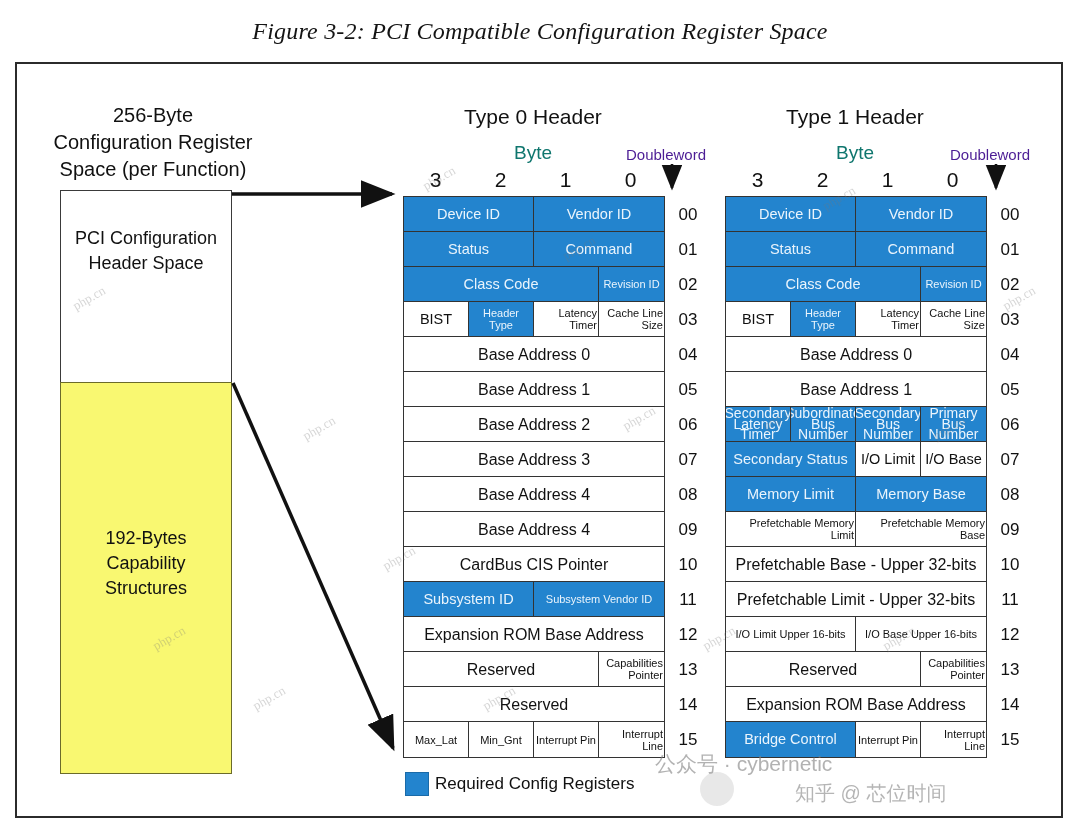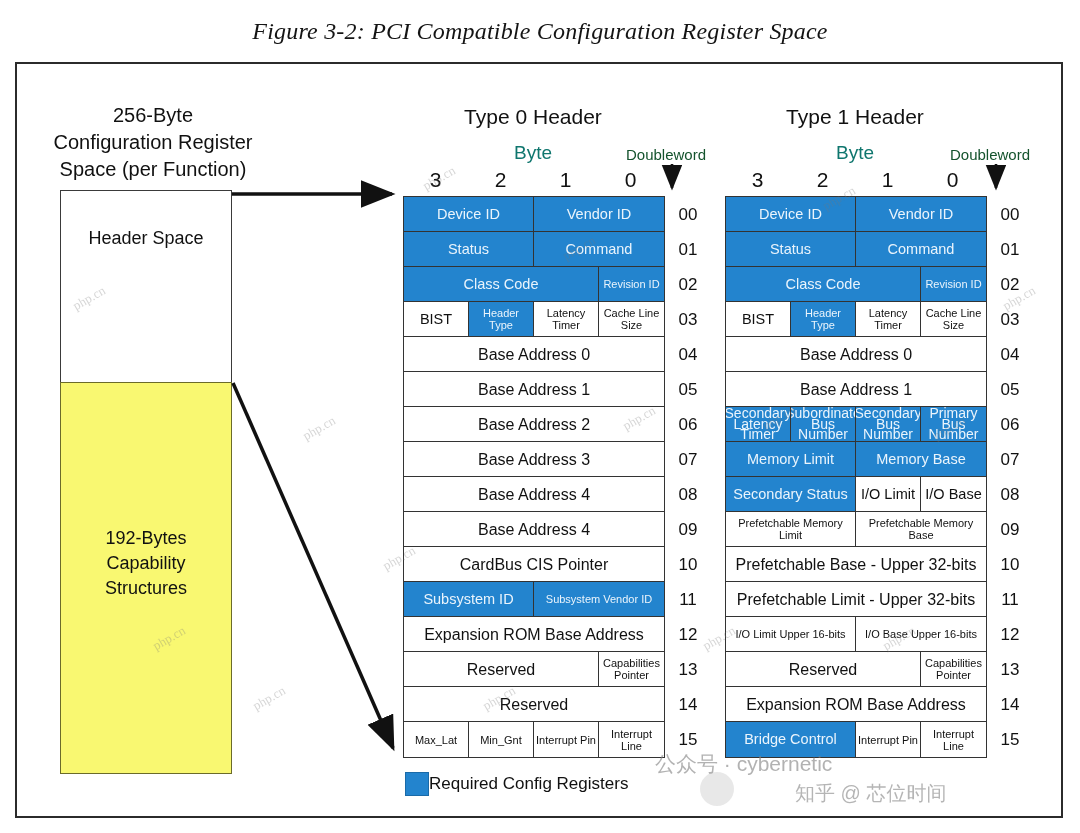--- a/index.html
+++ b/index.html
@@ -47,21 +47,21 @@
   .arrows{position:absolute;left:0;top:0;width:1080px;height:833px;pointer-events:none;}
 
   
   .tbl-title{
     position:absolute;text-align:center;font-size:21px;color:#111;width:260px;
   }
   .byte-label{
     position:absolute;text-align:center;font-size:19px;color:#0f766e;width:260px;
   }
   .dw-label{
-    position:absolute;font-size:15px;color:#14532d;white-space:nowrap;
+    position:absolute;font-size:15px;color:#4c1d95;white-space:nowrap;
   }
   .bytenums{
     position:absolute;width:260px;height:24px;
   }
   .bytenums span{
     position:absolute;width:65px;text-align:center;font-size:21px;color:#111;top:0;
   }
 
   .tbl{
     position:absolute;width:260px;border:1.5px solid #333;box-sizing:content-box;
@@ -73,36 +73,36 @@
   }
   .row:last-child{border-bottom:none;}
   .cell{
     display:flex;align-items:center;justify-content:center;text-align:center;
     box-sizing:border-box;border-right:1.5px solid #333;
     font-size:14.5px;line-height:15px;color:#111;padding:0 1px;
     overflow:hidden;
   }
   .cell:last-child{border-right:none;}
   .cell.blue{background:#2384CE;color:#eaf4fc;}
-  .cell.white{background:#fff;color:#111;}
+  .cell.white{background:#fff;color:#111;text-align:right;}
   .cell.big{font-size:16px;}
   .cell.sm{font-size:11px;line-height:12px;}
   .cell.xs{font-size:14px;line-height:10.5px;}
 
   .dwcol{
     position:absolute;width:36px;
   }
   .dwcol div{
     height:35px;display:flex;align-items:center;justify-content:center;
     font-size:17px;color:#111;
   }
 
   
   .legend{
-    position:absolute;left:405px;top:772px;display:flex;align-items:center;gap:0;
+    position:absolute;left:405px;top:772px;display:flex;align-items:center;gap:6px;
   }
   .legend-swatch{
     width:22px;height:22px;background:#2384CE;border:1px solid #1a6aa8;
   }
   .legend-text{font-size:17px;color:#111;}
 
   
   .wm{
     position:absolute;color:rgba(120,120,120,.30);font-size:13px;
     transform:rotate(-30deg);transform-origin:left top;white-space:nowrap;
@@ -132,20 +132,21 @@
 
   <div class="left-caption">
     <div>256-Byte</div>
     <div>Configuration Register</div>
     <div>Space (per Function)</div>
   </div>
 
   <div class="left-box"></div>
 
   <div class="left-top-label">
+    <div>PCI Configuration</div>
     <div>Header Space</div>
   </div>
 
   <div class="left-yellow"></div>
   <div class="left-yellow-label">
     <div>192-Bytes</div>
     <div>Capability</div>
     <div>Structures</div>
   </div>
 
@@ -286,27 +287,27 @@
       <div class="row">
         <div class="cell white big" style="width: 100%; flex: 0 0 100%;">Base Address 1</div>
       </div>
       <div class="row">
         <div class="cell blue xs" style="width: 25%; flex: 0 0 25%;">Secondary Latency Timer</div>
         <div class="cell blue xs" style="width: 25%; flex: 0 0 25%;">Subordinate Bus Number</div>
         <div class="cell blue xs" style="width: 25%; flex: 0 0 25%;">Secondary Bus Number</div>
         <div class="cell blue xs" style="width: 25%; flex: 0 0 25%;">Primary Bus Number</div>
       </div>
       <div class="row">
-        <div class="cell blue" style="width: 50%; flex: 0 0 50%;">Memory Limit</div>
-        <div class="cell blue" style="width: 50%; flex: 0 0 50%;">Memory Base</div>
-      </div>
-      <div class="row">
         <div class="cell blue" style="width: 50%; flex: 0 0 50%;">Secondary Status</div>
         <div class="cell white" style="width: 25%; flex: 0 0 25%;">I/O Limit</div>
         <div class="cell white" style="width: 25%; flex: 0 0 25%;">I/O Base</div>
+      </div>
+      <div class="row">
+        <div class="cell blue" style="width: 50%; flex: 0 0 50%;">Memory Limit</div>
+        <div class="cell blue" style="width: 50%; flex: 0 0 50%;">Memory Base</div>
       </div>
       <div class="row">
         <div class="cell white sm" style="width: 50%; flex: 0 0 50%;">Prefetchable Memory Limit</div>
         <div class="cell white sm" style="width: 50%; flex: 0 0 50%;">Prefetchable Memory Base</div>
       </div>
       <div class="row">
         <div class="cell white big" style="width: 100%; flex: 0 0 100%;">Prefetchable Base - Upper 32-bits</div>
       </div>
       <div class="row">
         <div class="cell white big" style="width: 100%; flex: 0 0 100%;">Prefetchable Limit - Upper 32-bits</div>

